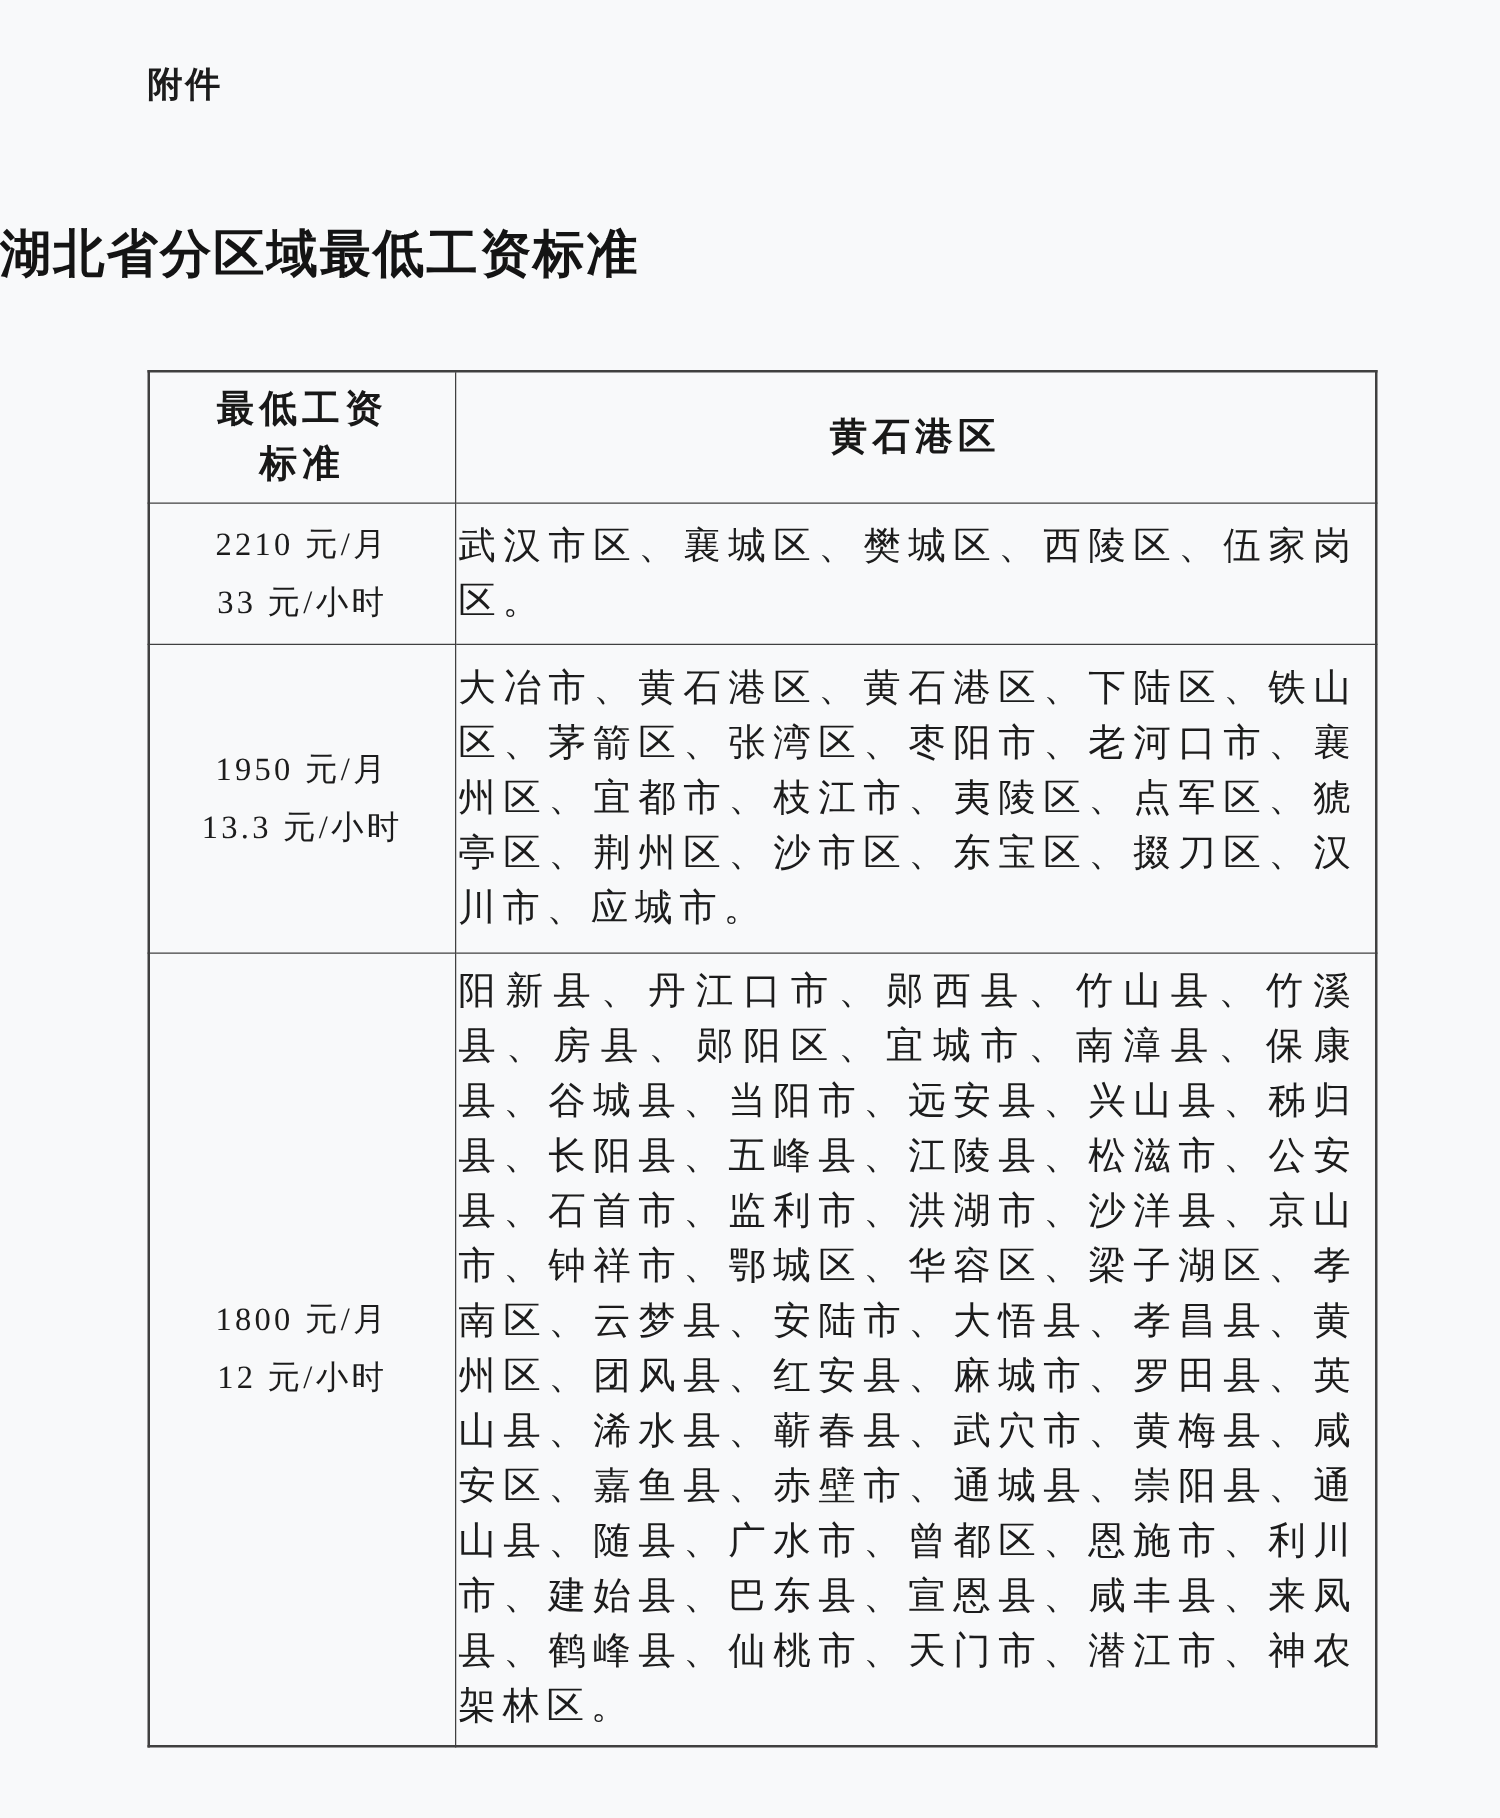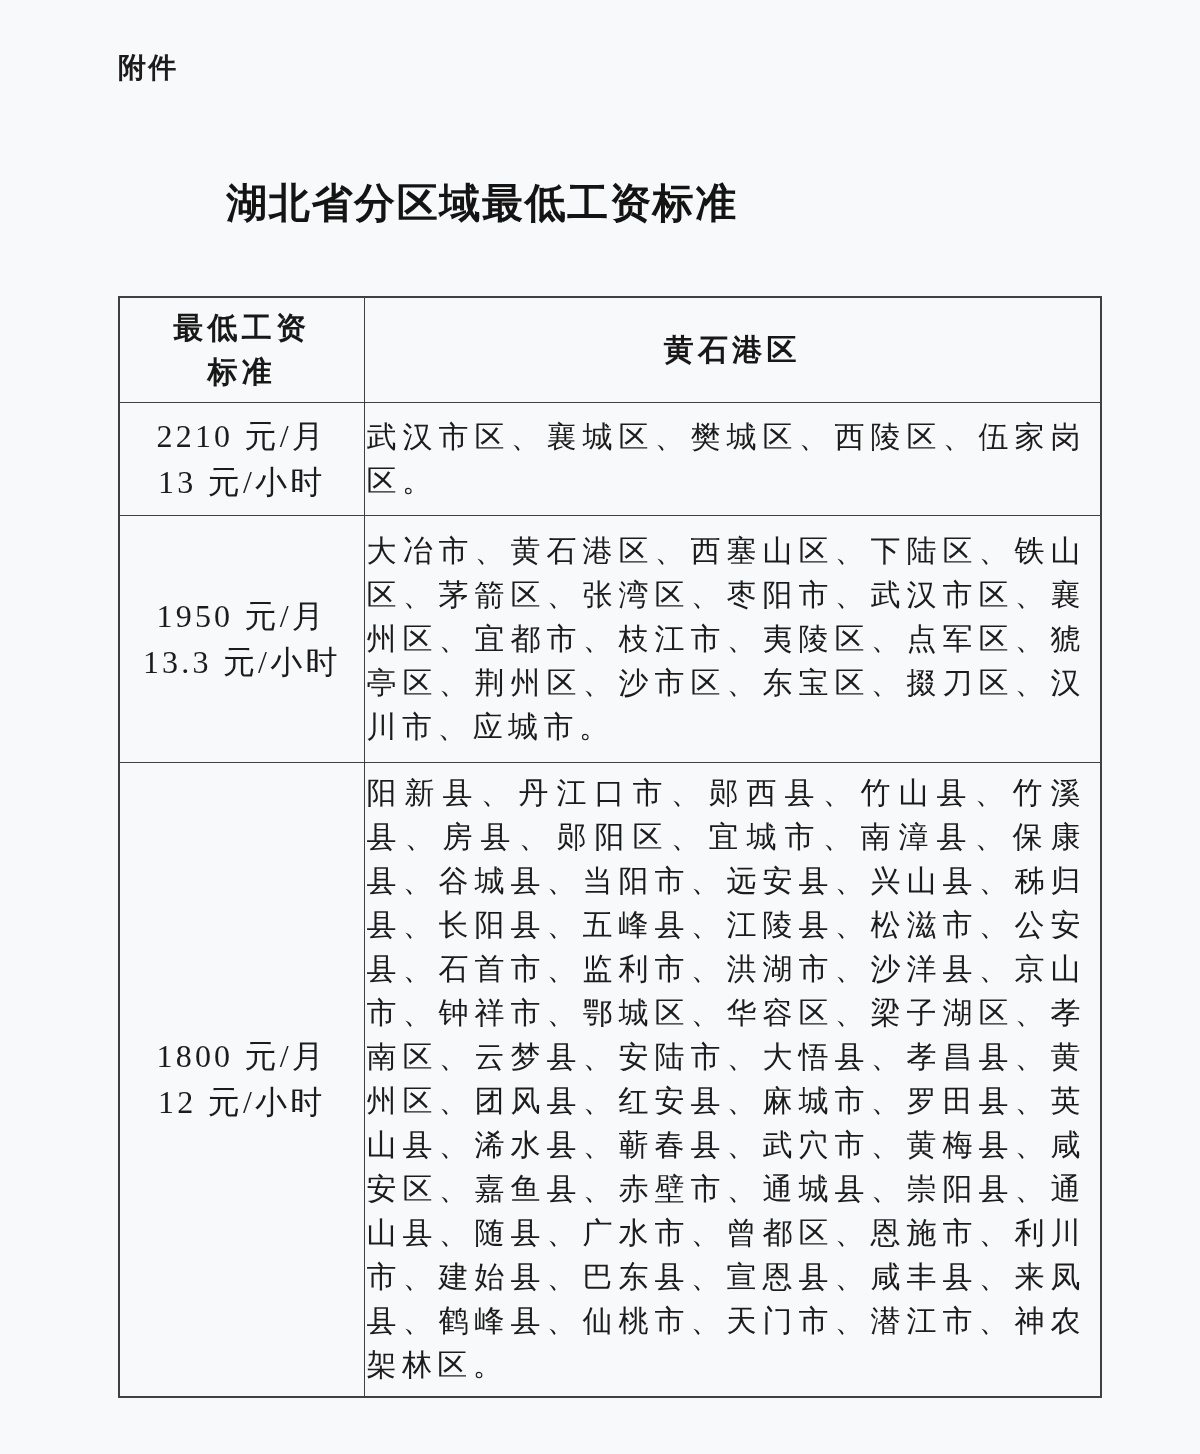--- a/index.html
+++ b/index.html
@@ -24,21 +24,21 @@
   .attachment {
     margin-left: 118px;
     font-family: "Liberation Sans", "DejaVu Sans", sans-serif;
     font-weight: bold;
     font-size: 28px;
     line-height: 36px;
     letter-spacing: 0.08em;
   }
   .title {
     margin: 92px 0 0 0;
-    text-align: center;
+    text-align: left;
     font-family: "Liberation Serif", "DejaVu Serif", serif;
     font-weight: bold;
     font-size: 41px;
     line-height: 50px;
     letter-spacing: 0.04em;
     color: #141414;
   }
   table.wage-table {
     margin: 68px 0 0 118px;
     width: 982px;
@@ -68,21 +68,21 @@
     text-align: center;
     color: #181818;
   }
   .header-wrap {
     display: inline-block;
     width: 4.7em;
     text-align: center;
   }
   .wage-cell {
     text-align: center;
-    font-size: 32px;
+    font-size: 26px;
     line-height: 46px;
     letter-spacing: 0.10em;
     white-space: nowrap;
     color: #1c1c1c;
     margin-left: 40px;
   }
   .scope-cell {
     padding: 8px 14px 8px 2px;
     font-size: 30px;
     line-height: 44px;
@@ -114,30 +114,30 @@
         <th class="col-wage">
           <span class="header-wrap">最低工资标准</span>
         </th>
         <th class="col-scope">黄石港区</th>
       </tr>
     </thead>
     <tbody>
       <tr class="row-1">
         <td class="wage-cell">
           <div>2210 元/月</div>
-          <div>13 元/小时</div>
+          <div>33 元/小时</div>
         </td>
         <td class="scope-cell">武汉市区、襄城区、樊城区、西陵区、伍家岗区。</td>
       </tr>
       <tr class="row-2">
         <td class="wage-cell">
           <div>1950 元/月</div>
           <div>13.3 元/小时</div>
         </td>
-        <td class="scope-cell">大冶市、黄石港区、西塞山区、下陆区、铁山区、茅箭区、张湾区、枣阳市、武汉市区、襄州区、宜都市、枝江市、夷陵区、点军区、猇亭区、荆州区、沙市区、东宝区、掇刀区、汉川市、应城市。</td>
+        <td class="scope-cell">大冶市、黄石港区、黄石港区、下陆区、铁山区、茅箭区、张湾区、枣阳市、老河口市、襄州区、宜都市、枝江市、夷陵区、点军区、猇亭区、荆州区、沙市区、东宝区、掇刀区、汉川市、应城市。</td>
       </tr>
       <tr class="row-3">
         <td class="wage-cell">
           <div>1800 元/月</div>
           <div>12 元/小时</div>
         </td>
         <td class="scope-cell">阳新县、丹江口市、郧西县、竹山县、竹溪县、房县、郧阳区、宜城市、南漳县、保康县、谷城县、当阳市、远安县、兴山县、秭归县、长阳县、五峰县、江陵县、松滋市、公安县、石首市、监利市、洪湖市、沙洋县、京山市、钟祥市、鄂城区、华容区、梁子湖区、孝南区、云梦县、安陆市、大悟县、孝昌县、黄州区、团风县、红安县、麻城市、罗田县、英山县、浠水县、蕲春县、武穴市、黄梅县、咸安区、嘉鱼县、赤壁市、通城县、崇阳县、通山县、随县、广水市、曾都区、恩施市、利川市、建始县、巴东县、宣恩县、咸丰县、来凤县、鹤峰县、仙桃市、天门市、潜江市、神农架林区。</td>
       </tr>
     </tbody>
   </table>

